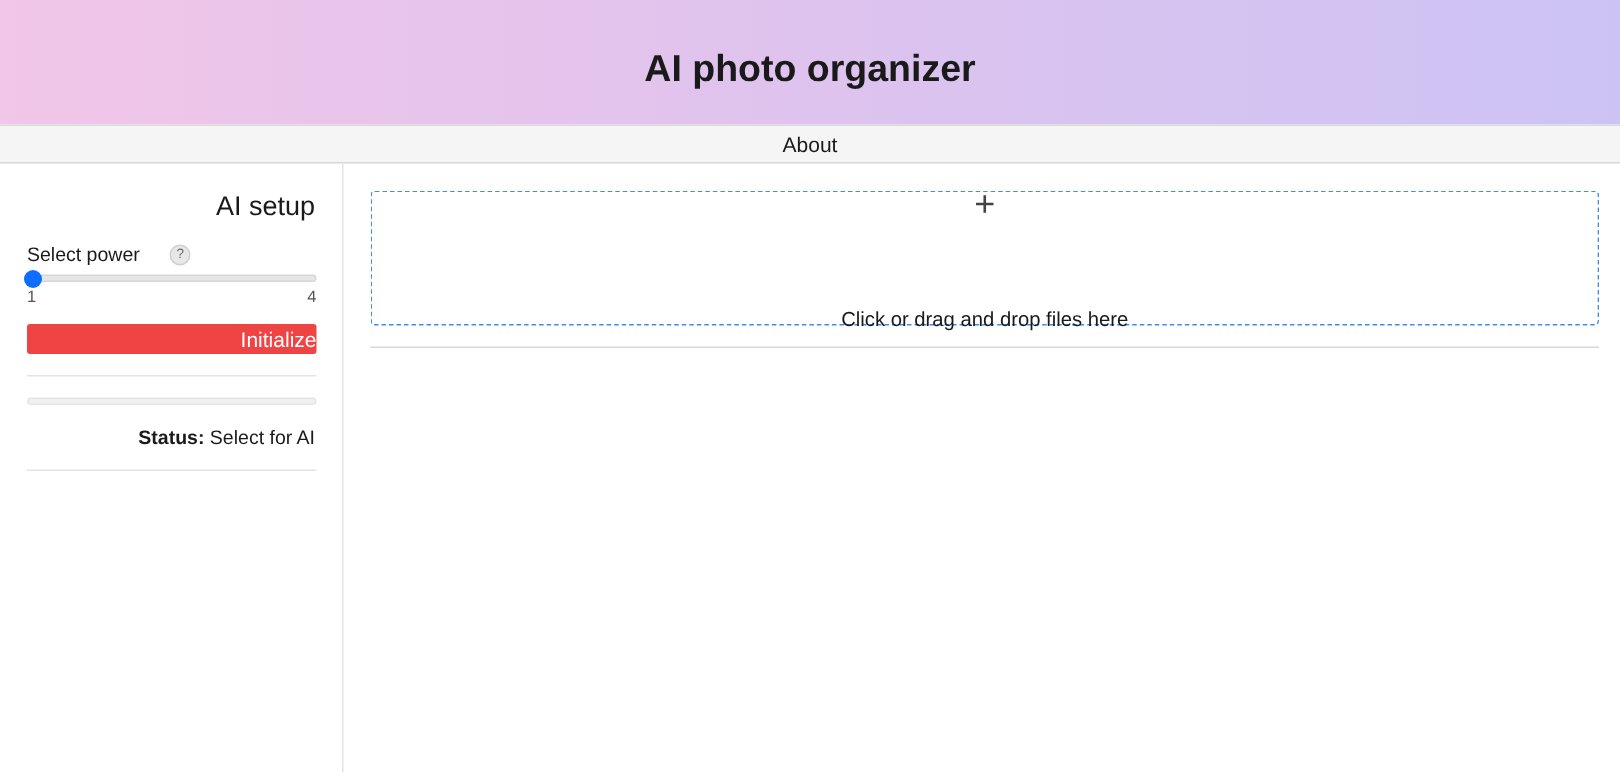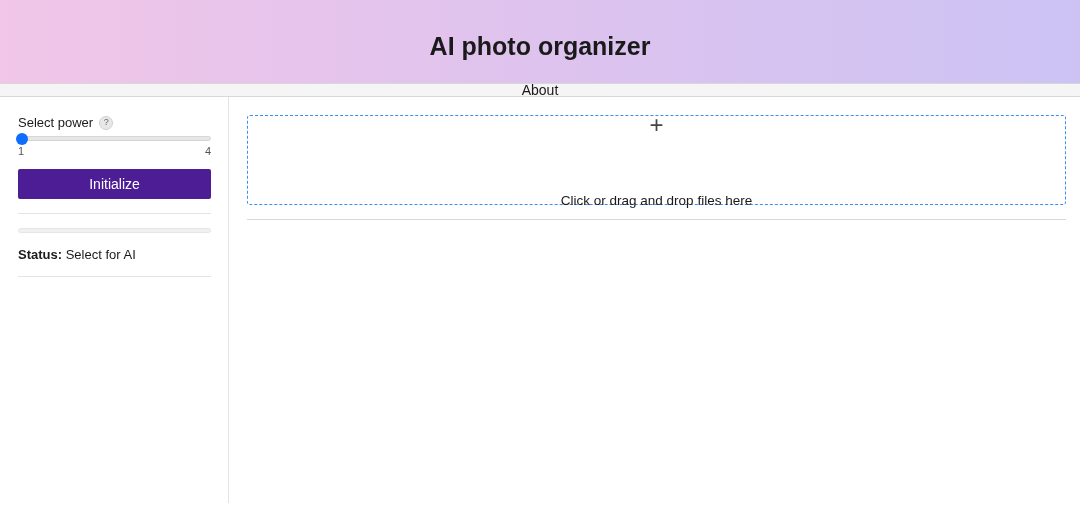--- a/index.html
+++ b/index.html
@@ -1,19 +1,20 @@
 <!DOCTYPE html>
 <html><head>
   <meta charset="utf-8">
   <style>
     * {
       margin: 0;
       padding: 0;
       box-sizing: border-box;
       font-family: "Segoe UI", -apple-system, BlinkMacSystemFont, sans-serif;
+      text-align: right;
     }
 
     body {
       width: 1080px;
       height: 515px;
       background: #ffffff;
       overflow: hidden;
     }
 
     .header {
@@ -35,21 +36,21 @@
     }
 
     .header p {
       font-size: 14px;
       color: #1a1a1a;
       font-weight: 400;
     }
 
     .nav-bar {
       width: 100%;
-      height: 14px;
+      height: 26px;
       background: #f5f5f5;
       border-top: 1px solid #d8d8d8;
       border-bottom: 1px solid #d8d8d8;
       display: flex;
       align-items: center;
       justify-content: center;
     }
 
     .nav-bar a {
       font-size: 14px;
@@ -71,21 +72,21 @@
     .sidebar h2 {
       font-size: 18px;
       font-weight: 400;
       color: #1a1a1a;
       margin-bottom: 14px;
     }
 
     .select-power-row {
       display: flex;
       align-items: center;
-      gap: 6px;
+      gap: 20px;
       margin-bottom: 6px;
     }
 
     .select-power-label {
       font-size: 13px;
       color: #1a1a1a;
     }
 
     .help-badge {
       width: 14px;
@@ -133,22 +134,22 @@
       justify-content: space-between;
       width: 193px;
       font-size: 11px;
       color: #555;
       margin-top: 4px;
       margin-bottom: 12px;
     }
 
     .initialize-btn {
       width: 193px;
-      height: 30px;
-      background: #4c1d95;
+      height: 20px;
+      background: #ef4444;
       color: #ffffff;
       border: none;
       border-radius: 2px;
       font-size: 14px;
       cursor: pointer;
     }
 
     .separator {
       width: 193px;
       height: 1px;
@@ -227,20 +228,21 @@
 <div class="header">
   <h1>AI photo organizer</h1>
 </div>
 
 <div class="nav-bar">
   <a href="#">About</a>
 </div>
 
 <div class="main-container">
   <div class="sidebar">
+    <h2>AI setup</h2>
 
     <div class="select-power-row">
       <span class="select-power-label">Select power</span>
       <span class="help-badge">?</span>
     </div>
 
     <div class="slider-wrap">
       <div class="slider-track">
         <div class="slider-thumb"></div>
       </div>

